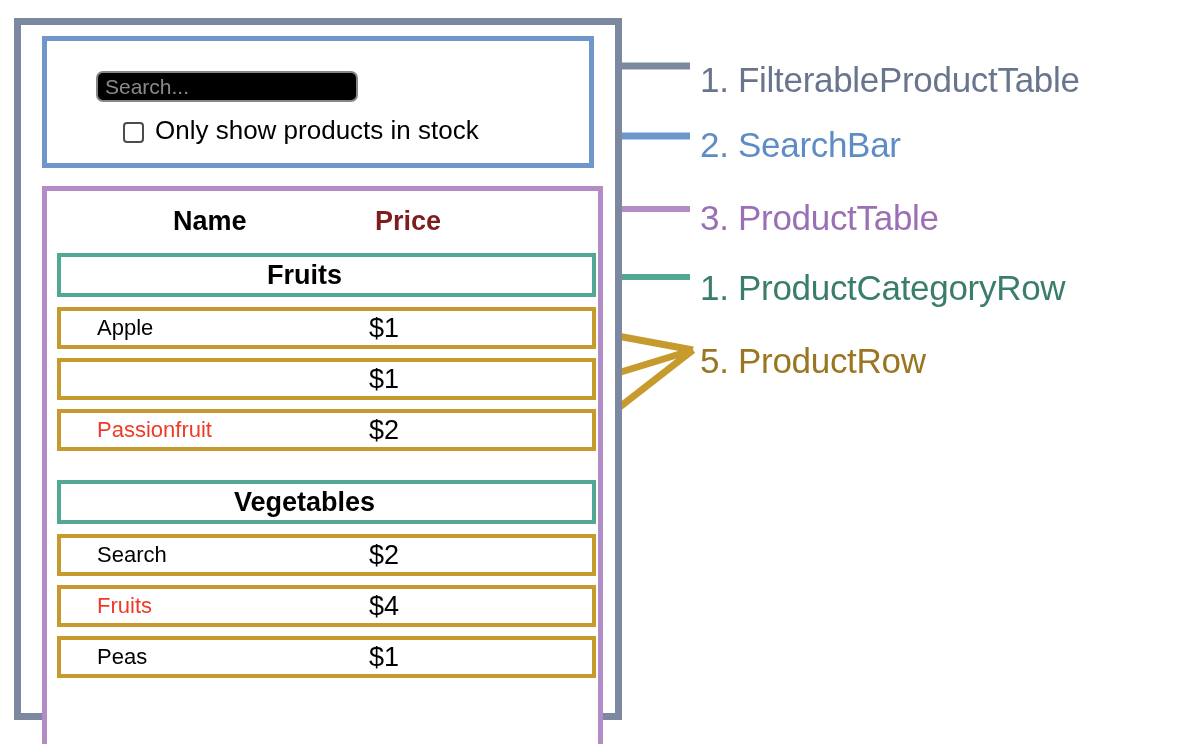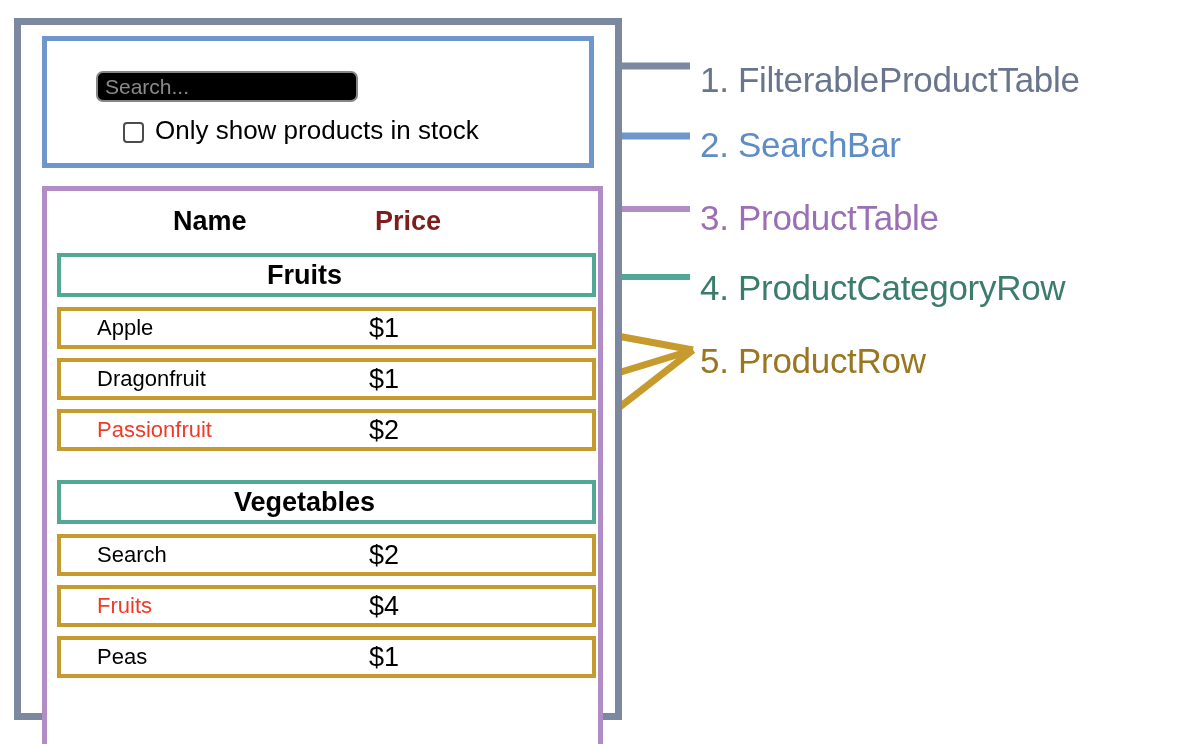--- a/index.html
+++ b/index.html
@@ -263,21 +263,20 @@
       <div class="category-row">
         <span class="cat-label">Fruits</span>
       </div>
 
       <div class="product-row">
         <span class="pr-name">Apple</span>
         <span class="pr-price">$1</span>
       </div>
 
       <div class="product-row">
-        <span class="pr-name">Dragonfruit</span>
         <span class="pr-price">$1</span>
       </div>
 
       <div class="product-row out-of-stock">
         <span class="pr-name">Passionfruit</span>
         <span class="pr-price">$2</span>
       </div>
 
       <div class="group-gap"></div>
 
@@ -299,16 +298,16 @@
         <span class="pr-name">Peas</span>
         <span class="pr-price">$1</span>
       </div>
 
     </div>
   </div>
 
   <div class="legend-item" id="legend-1">1. FilterableProductTable</div>
   <div class="legend-item" id="legend-2">2. SearchBar</div>
   <div class="legend-item" id="legend-3">3. ProductTable</div>
-  <div class="legend-item" id="legend-4">4. ProductCategoryRow</div>
+  <div class="legend-item" id="legend-4">1. ProductCategoryRow</div>
   <div class="legend-item" id="legend-5">5. ProductRow</div>
 
 </div>
 
 </body></html>

